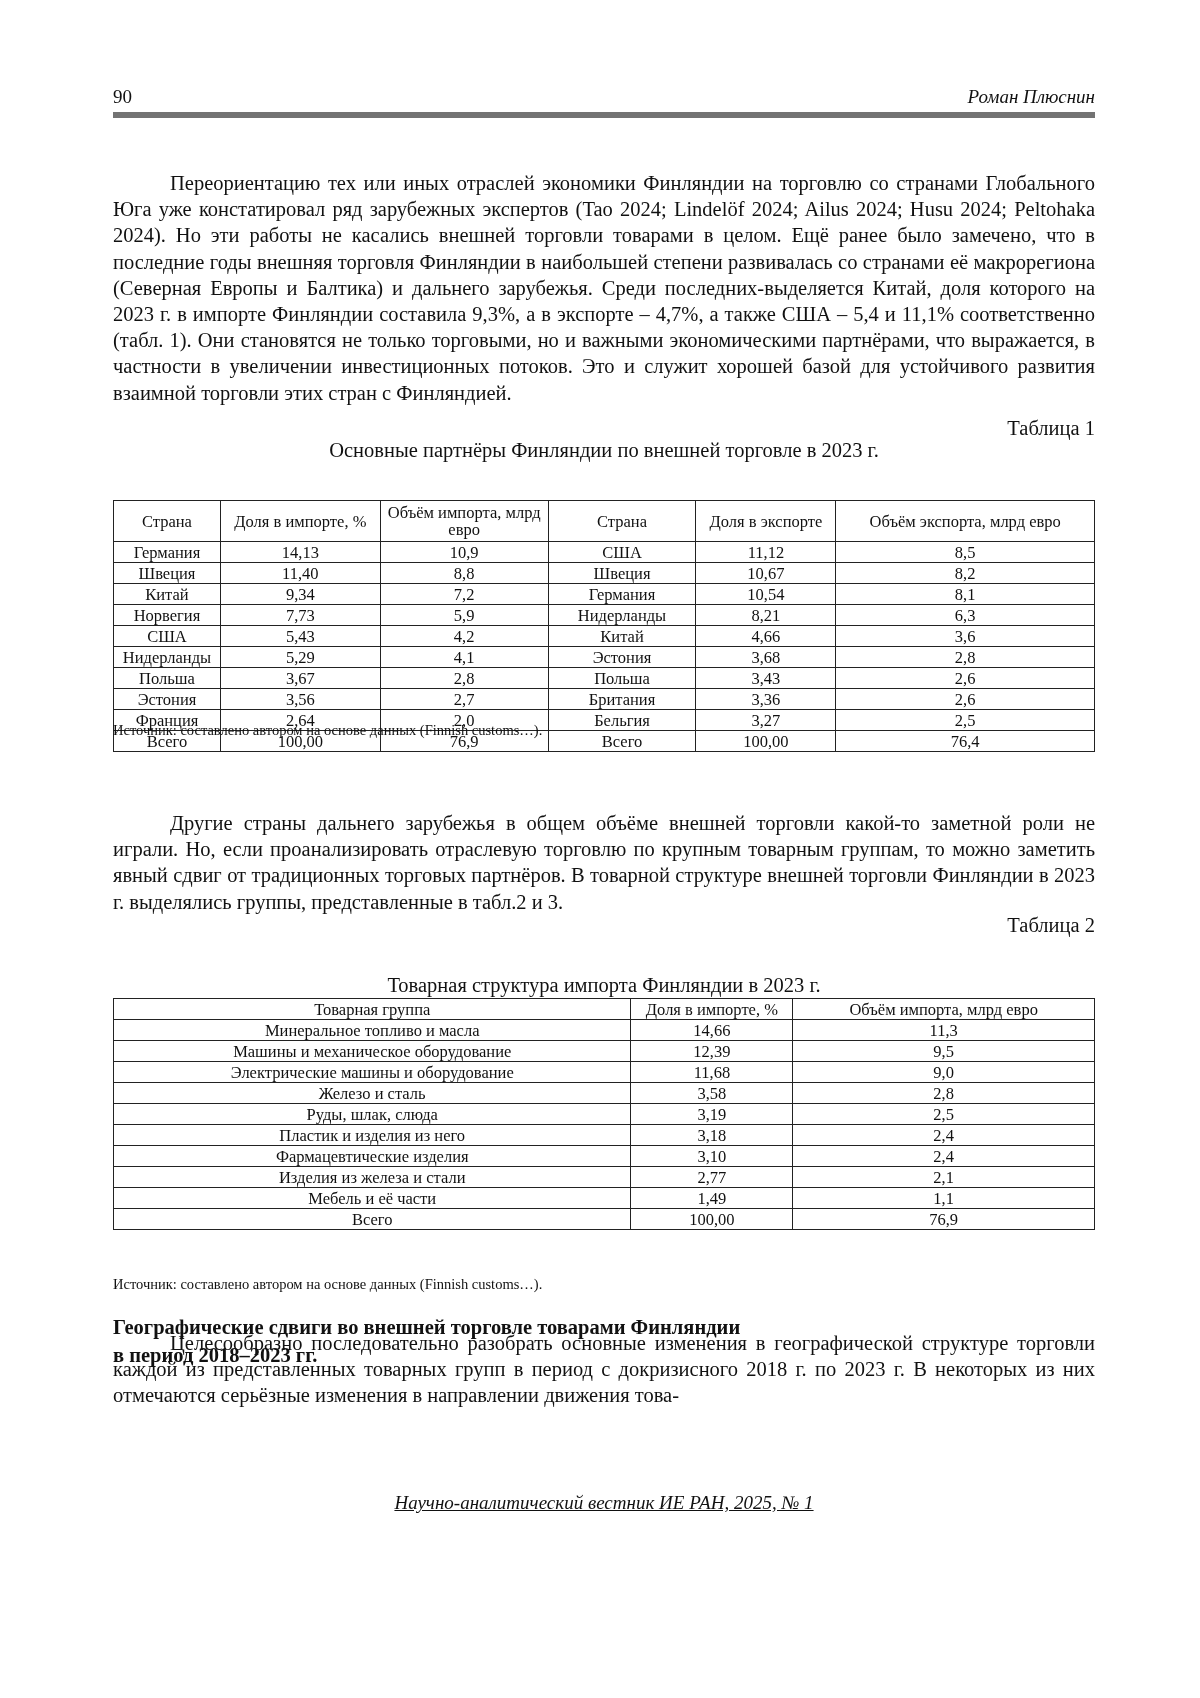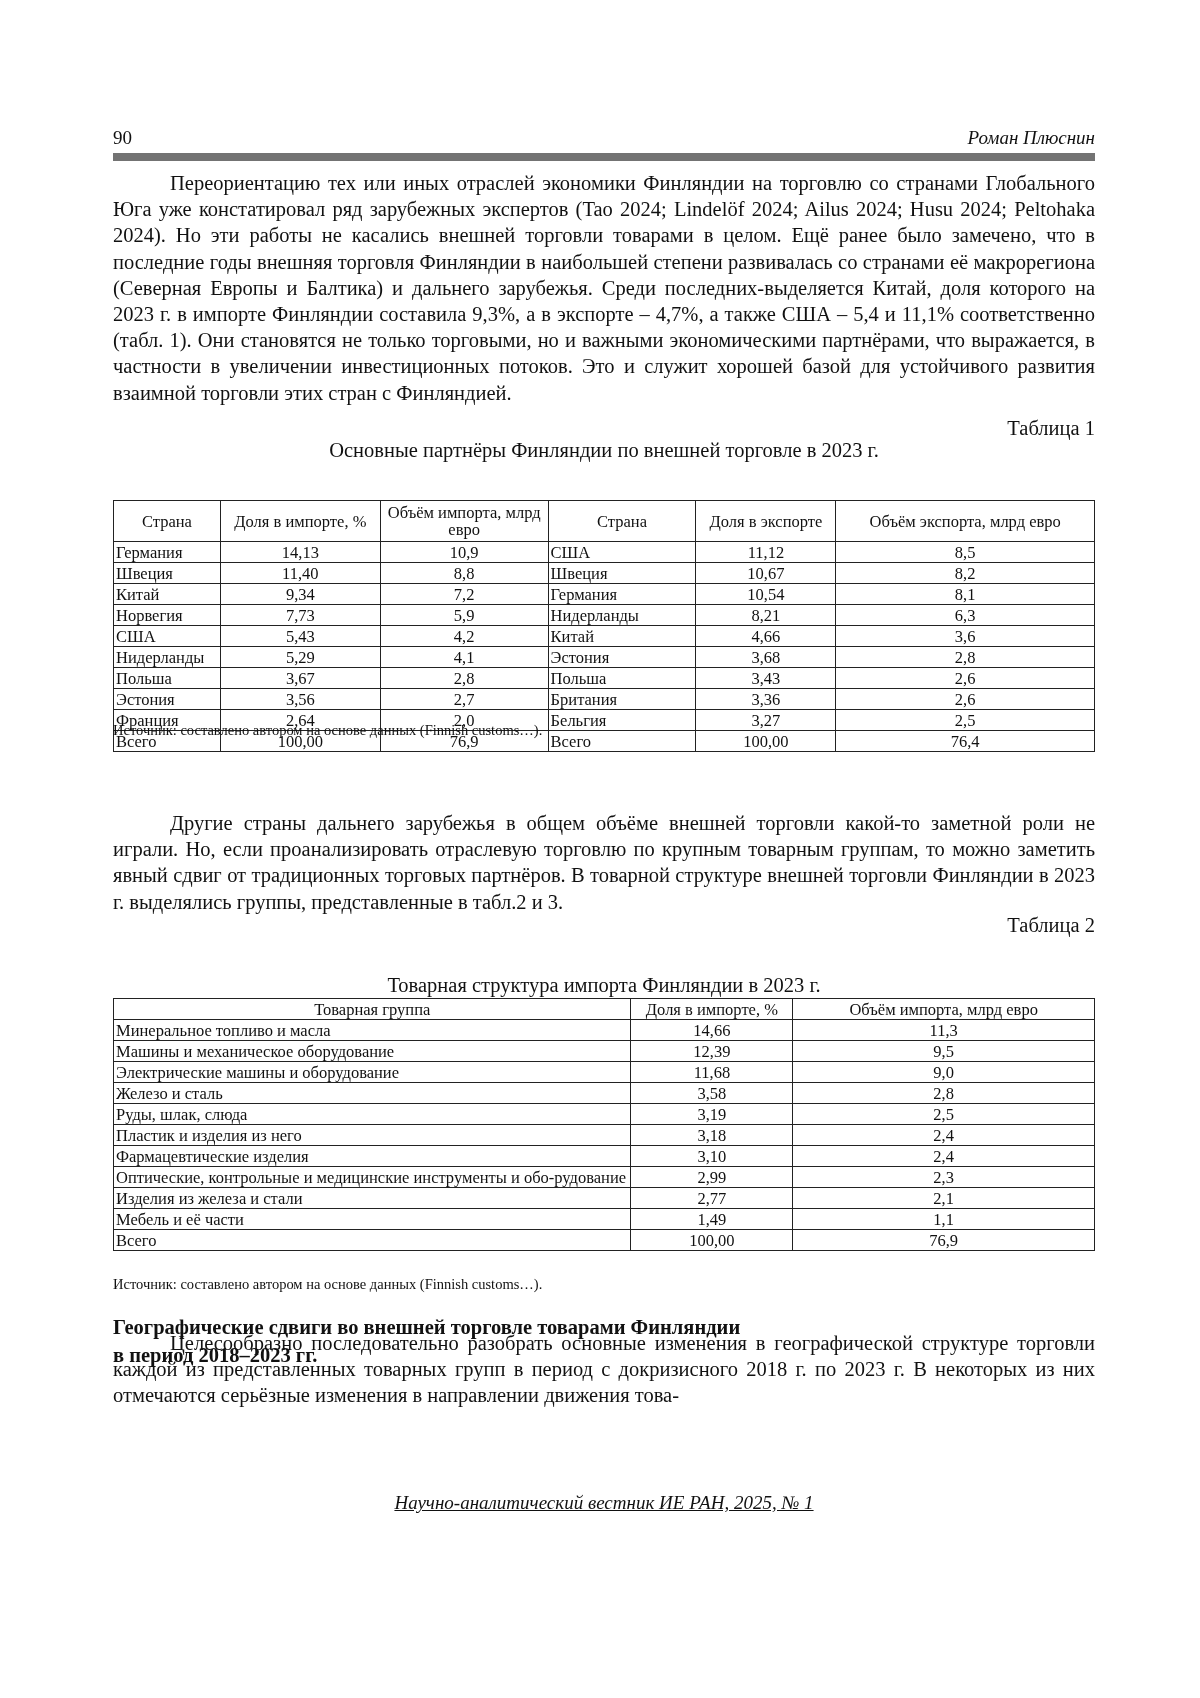--- a/index.html
+++ b/index.html
@@ -20,23 +20,22 @@
       left: 113px;
       top: 0;
       width: 982px;
     }
     .running-header {
       position: absolute;
       top: 86px;
       left: 0;
       width: 982px;
       height: 26px;
-      border-bottom: 8px solid #737373;
+      border-bottom: 6px solid #737373;
       font-size: 19px;
-      margin-top: 41px;
     }
     .running-header .page-num {
       position: absolute;
       left: 0;
       top: 0;
     }
     .running-header .author {
       position: absolute;
       right: 0;
       top: 0;
@@ -77,21 +76,21 @@
       font-size: 16.5px;
       line-height: 19px;
     }
     table.data td, table.data th {
       border: 1.5px solid #222;
       padding: 0 2px;
       font-weight: normal;
     }
     table.data th { text-align: center; }
     table.data td.num { text-align: center; }
-    table.data td.txt { text-align: left; }
+    table.data td.txt { text-align: center; }
     #t1 { top: 500px; padding-left: 16px; }
     #t1 th { height: 40px; line-height: 17px; }
     #t1 td { height: 20px; }
     #t2 { top: 998px; }
     #t2 th { height: 20px; }
     #t2 td { height: 20px; }
     .source-note {
       position: absolute;
       left: 0;
       font-size: 14.5px;
@@ -287,25 +286,20 @@
           <td class="txt">Пластик и изделия из него</td>
           <td class="num">3,18</td>
           <td class="num">2,4</td>
         </tr>
         <tr>
           <td class="txt">Фармацевтические изделия</td>
           <td class="num">3,10</td>
           <td class="num">2,4</td>
         </tr>
         <tr>
-          <td class="txt">Оптические, контрольные и медицинские инструменты и обо-рудование</td>
-          <td class="num">2,99</td>
-          <td class="num">2,3</td>
-        </tr>
-        <tr>
           <td class="txt">Изделия из железа и стали</td>
           <td class="num">2,77</td>
           <td class="num">2,1</td>
         </tr>
         <tr>
           <td class="txt">Мебель и её части</td>
           <td class="num">1,49</td>
           <td class="num">1,1</td>
         </tr>
         <tr>

